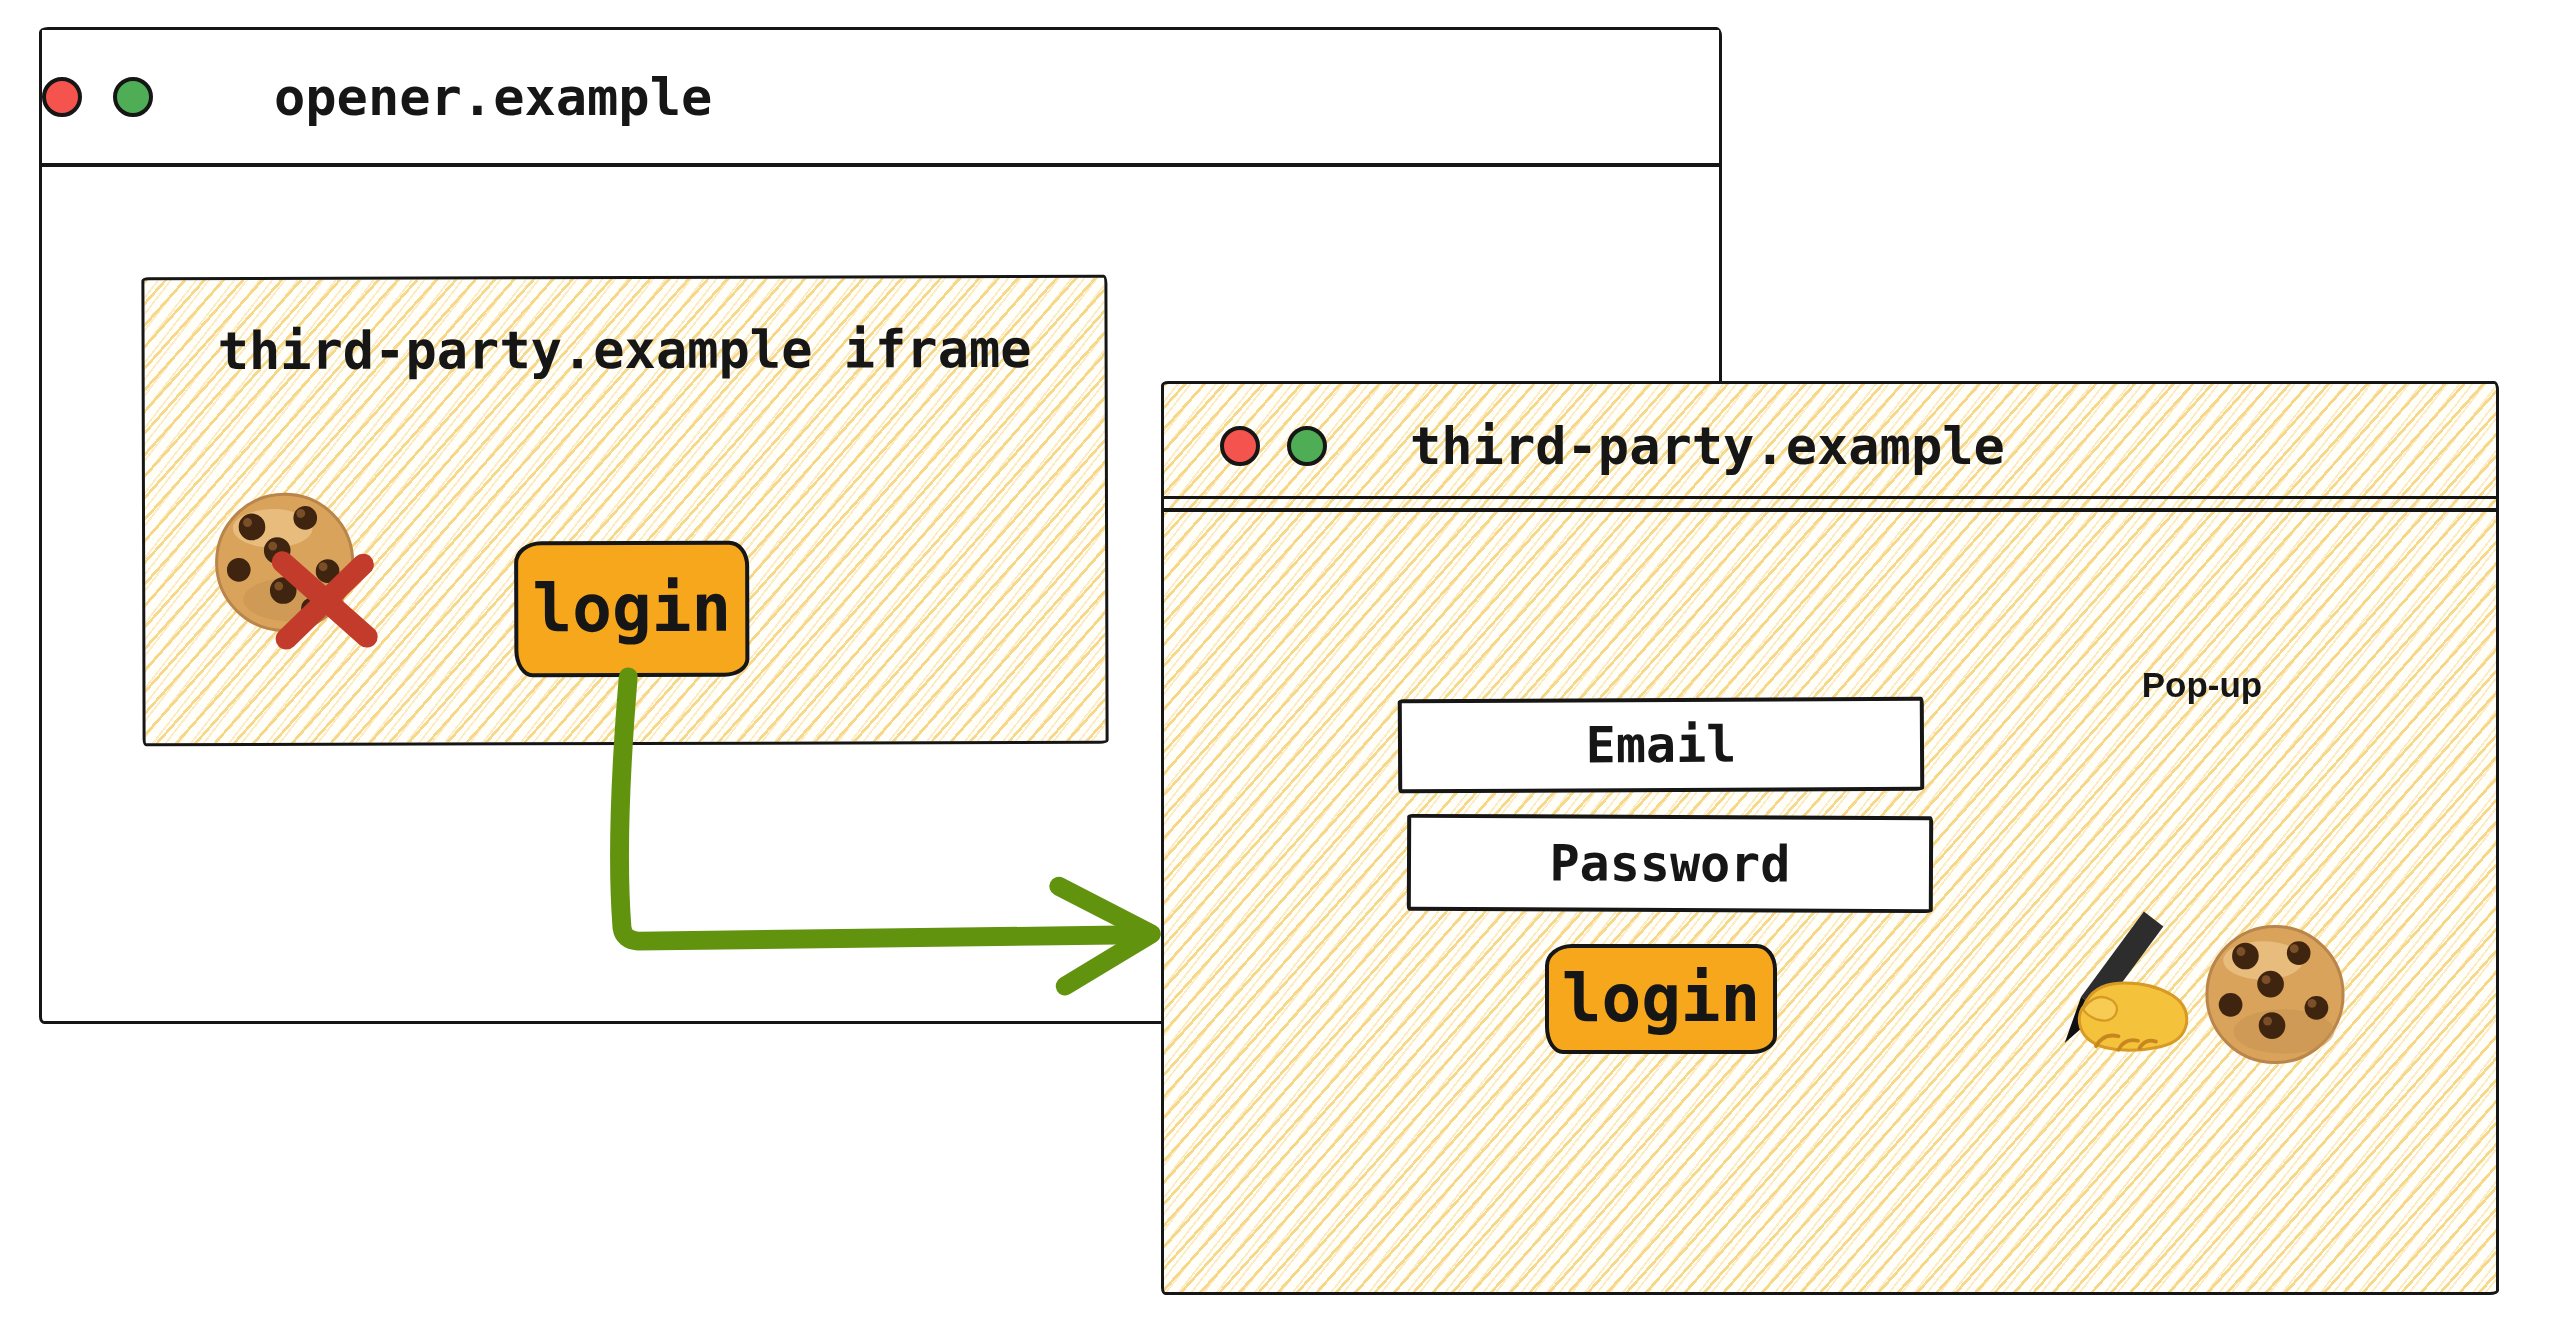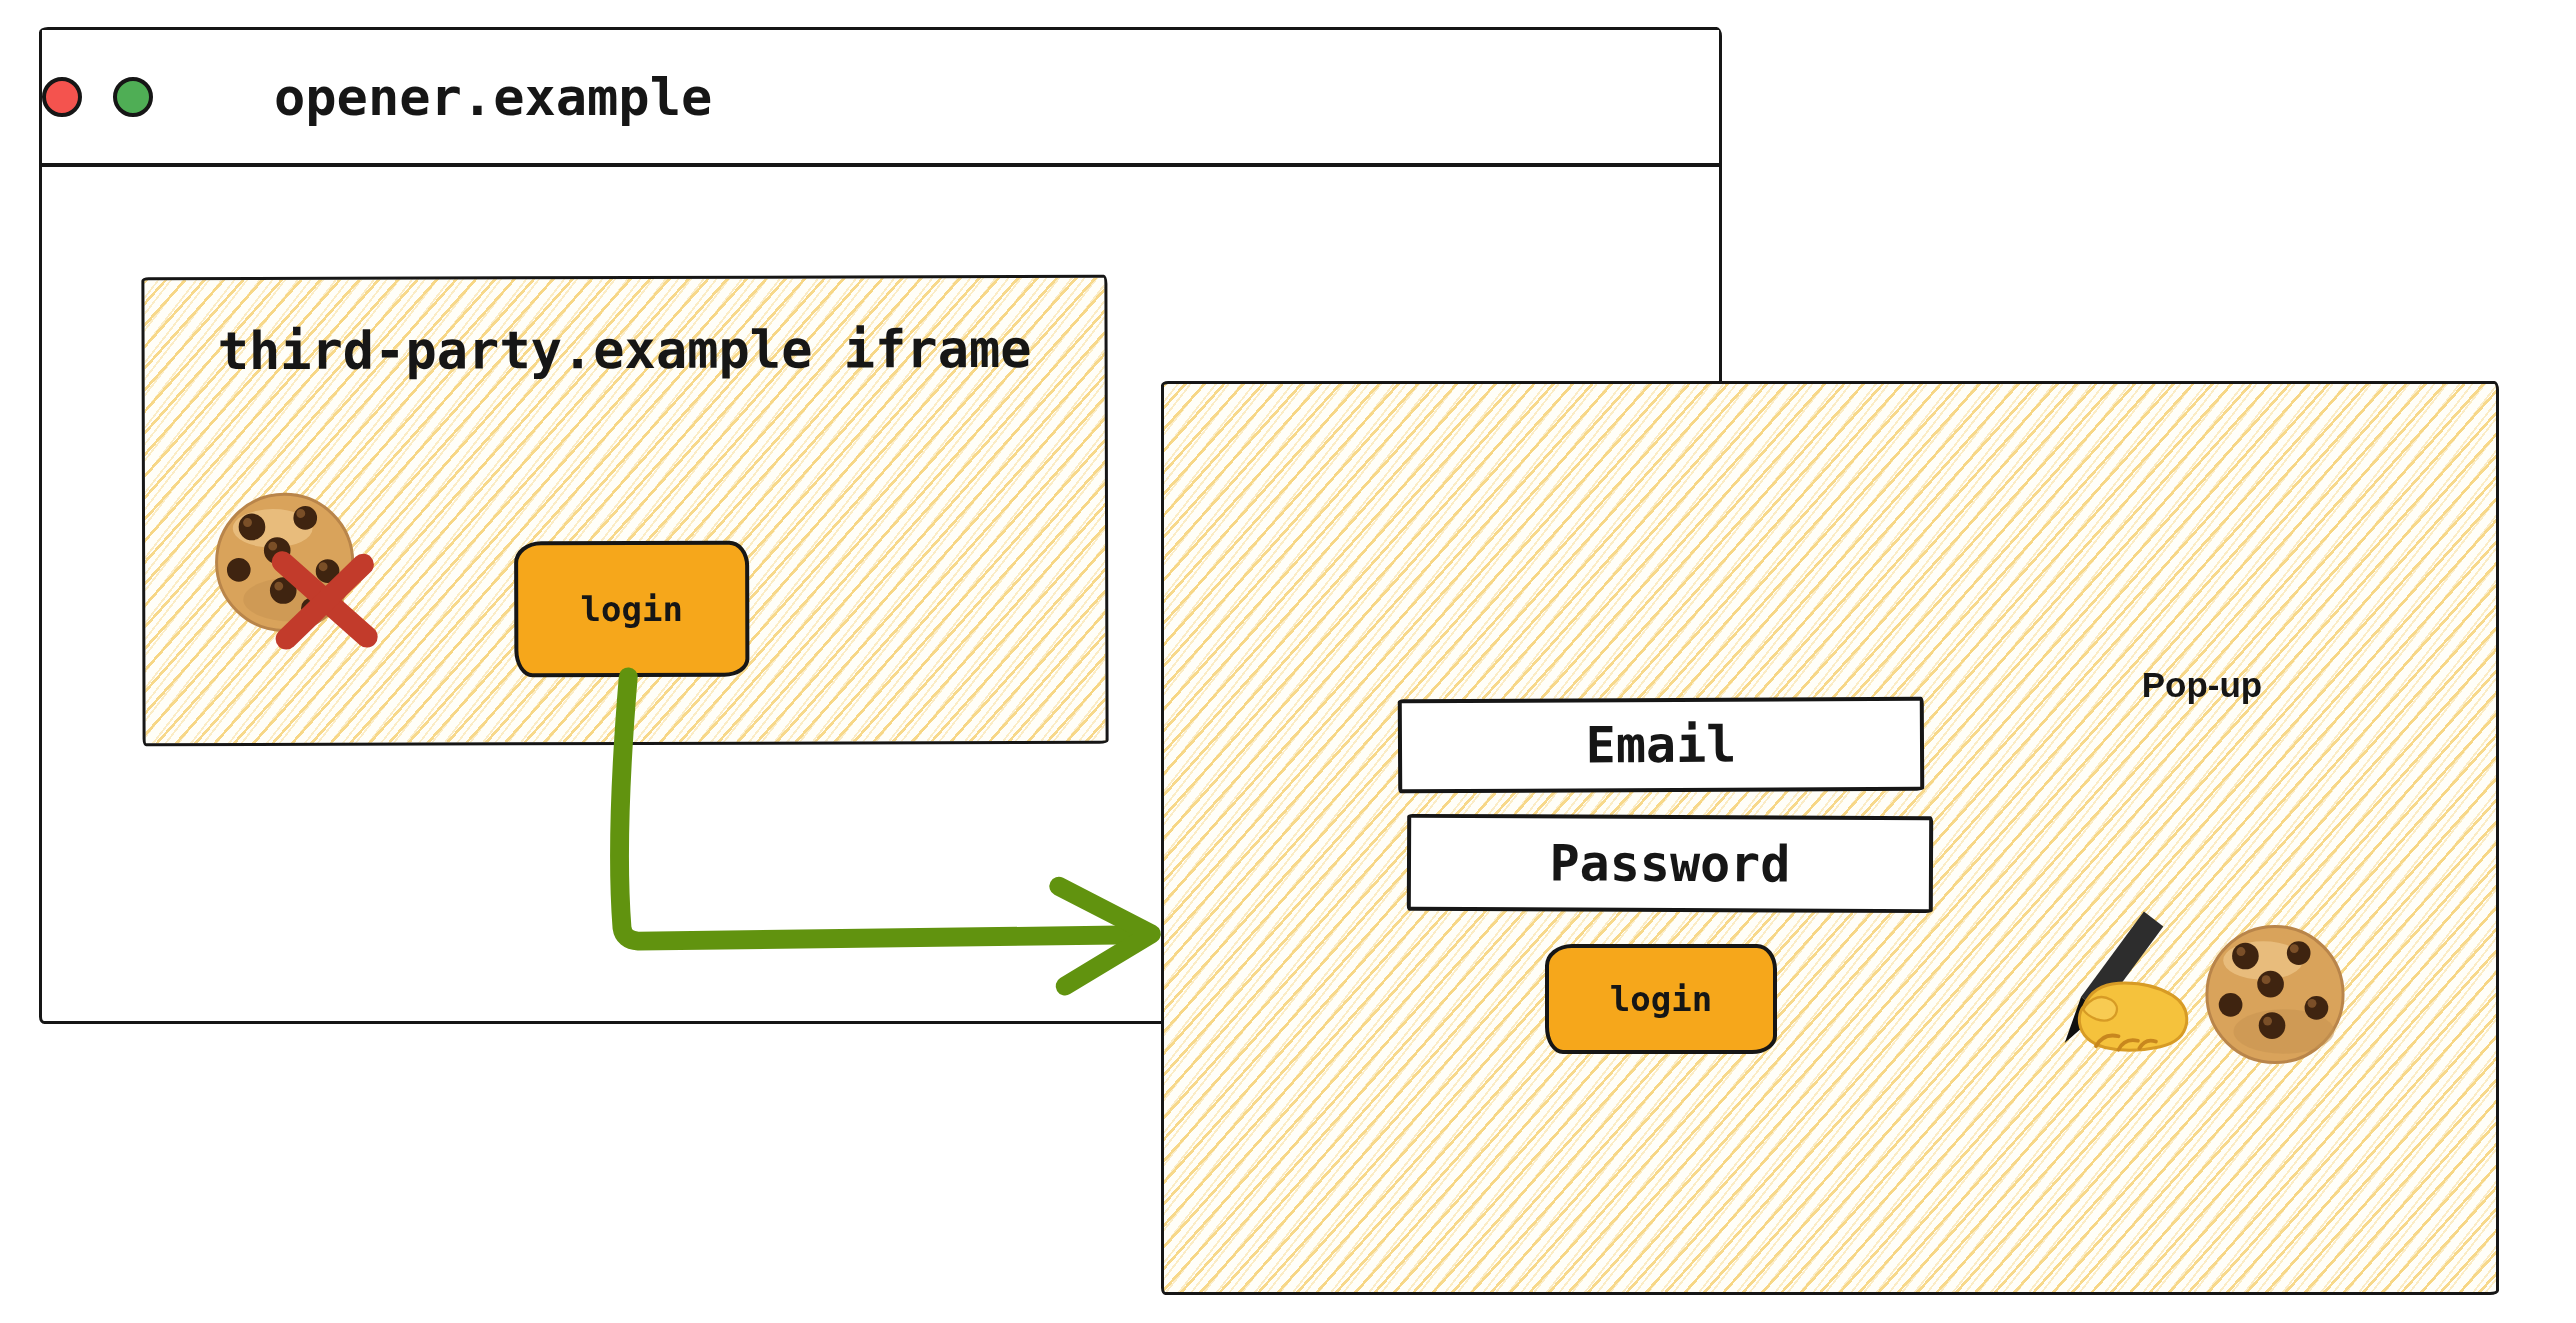--- a/index.html
+++ b/index.html
@@ -19,21 +19,21 @@
   .dot.green{background:var(--traffic-green);}
   .mono{font-family:"DejaVu Sans Mono","Liberation Mono",monospace;font-weight:700;color:var(--ink);}
   .hachure{
     background-color:#fffef8;
     background-image:
       repeating-linear-gradient(132deg, rgba(246,210,120,0.85) 0px, rgba(246,210,120,0.85) 2.7px, rgba(0,0,0,0) 2.7px, rgba(0,0,0,0) 14.4px),
       repeating-linear-gradient(128deg, rgba(246,214,135,0.45) 0px, rgba(246,214,135,0.45) 1.8px, rgba(0,0,0,0) 1.8px, rgba(0,0,0,0) 10px);
   }
   .login-btn{position:absolute;box-sizing:border-box;display:flex;align-items:center;justify-content:center;
     background:var(--accent-orange);border:4.5px solid var(--ink);cursor:pointer;
-    font-size:34px;line-height:1;border-radius:27px 20px 25px 18px / 21.6px 25px 18px 27px;}
+    font-size:66px;line-height:1;border-radius:27px 20px 25px 18px / 21.6px 25px 18px 27px;}
   .field{position:absolute;box-sizing:border-box;display:flex;align-items:center;justify-content:center;
     background:#fff;border:4.5px solid var(--ink);font-size:50px;line-height:1;
     border-radius:5.4px 2.7px 7.2px 2.7px / 2.7px 7.2px 2.7px 5.4px;}
 
   
   .opener{left:39px;top:27px;width:1683px;height:997px;z-index:1;
           border-radius:9px 5.4px 7.2px 5.4px / 5.4px 9px 5.4px 7.2px;}
   .opener::before{content:"";position:absolute;top:4.5px;left:7.2px;width:72%;height:2.7px;background:var(--ink);}
   .opener-titlebar{height:137px;background:var(--paper);gap:31px;}
   .opener-title{margin-left:90px;font-size:52px;}
@@ -121,20 +121,25 @@
       </div>
     </div>
   </section>
 
   <svg class="arrow-layer" viewBox="0 0 2866 1473">
     <path class="arrow-stroke" d="M 699 753 C 690 860 686 955 692 1032 Q 694 1046 710 1047 L 1266 1040"></path>
     <path class="arrow-stroke" d="M 1178 986 L 1281 1039 L 1185 1097"></path>
   </svg>
 
   <section class="window popup hachure">
+    <header class="titlebar popup-titlebar">
+      <span class="dot red"></span>
+      <span class="dot green"></span>
+      <span class="mono popup-title">third-party.example</span>
+    </header>
 
     <div class="popup-body">
       <div class="field mono email-field">Email</div>
       <div class="field mono password-field">Password</div>
       <button class="login-btn mono popup-login">login</button>
 
       <div class="popup-label">Pop-up</div>
 
       <div class="icon-box hand-icon">
         <svg viewBox="0 0 200 190">

